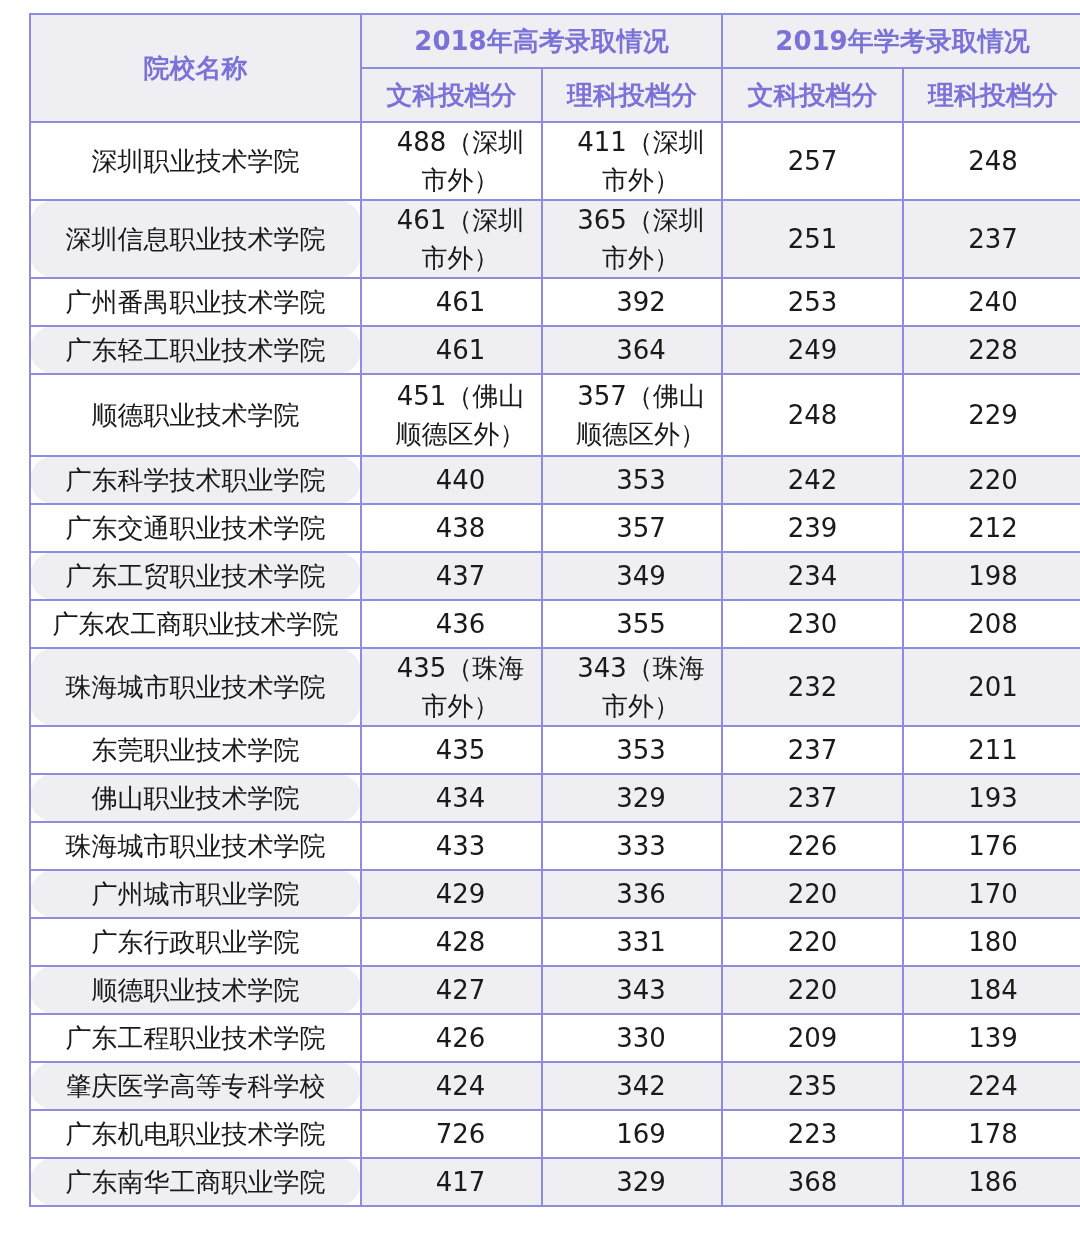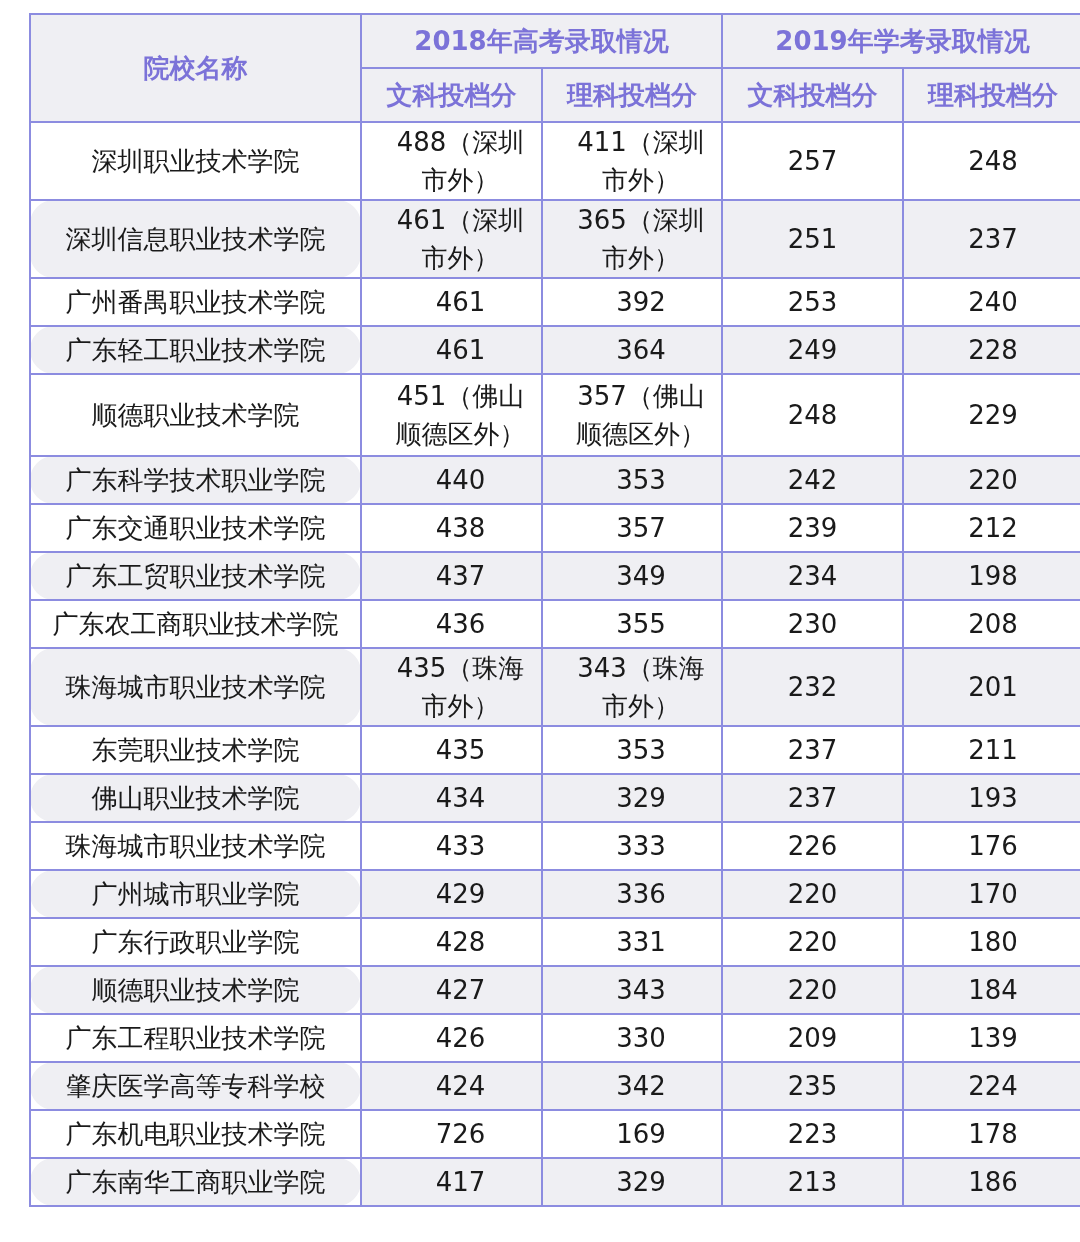--- a/index.html
+++ b/index.html
@@ -174,18 +174,18 @@
     <td class="name">广东机电职业技术学院</td>
     <td class="note">726</td>
     <td class="note">169</td>
     <td>223</td>
     <td>178</td>
   </tr>
         <tr class="r alt">
     <td class="name">广东南华工商职业学院</td>
     <td class="note">417</td>
     <td class="note">329</td>
-    <td>213</td>
+    <td>368</td>
     <td>186</td>
   </tr>
       </tbody>
   </table>
 </div>
 
 </body></html>

